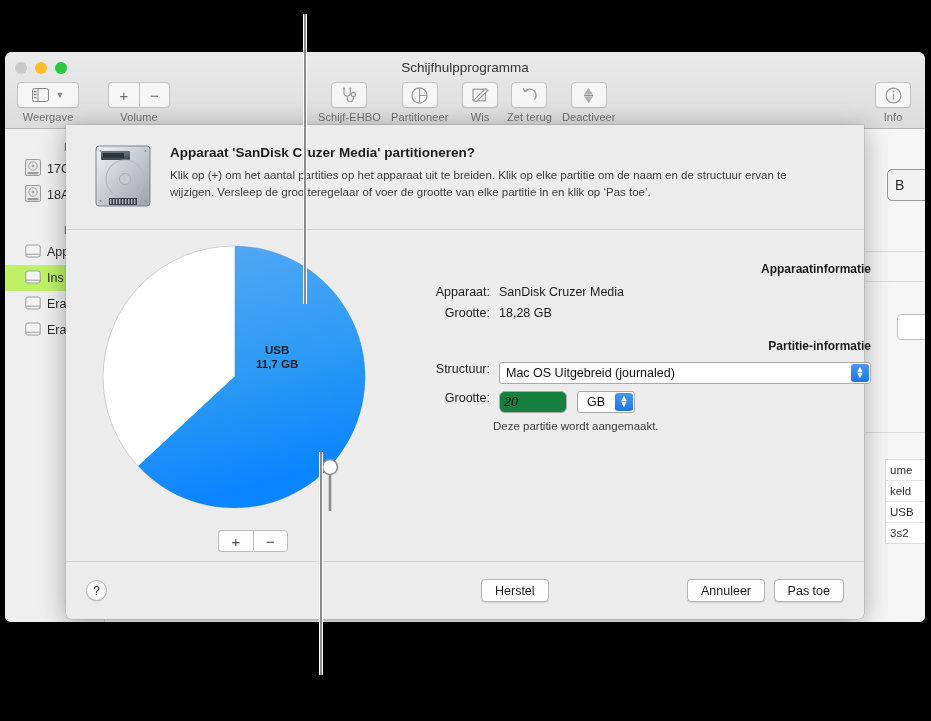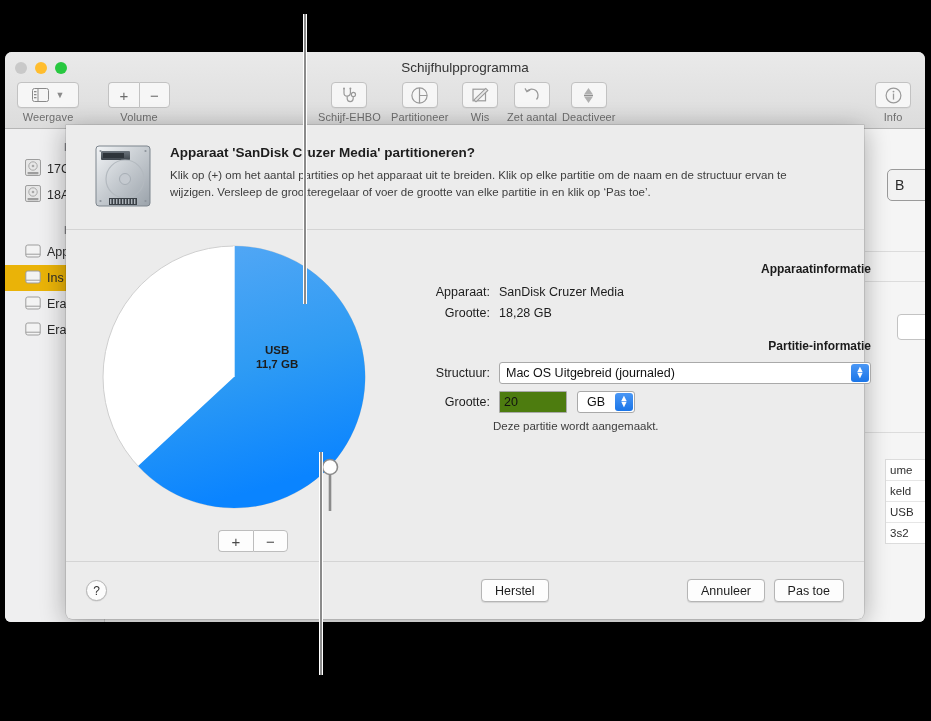--- a/index.html
+++ b/index.html
@@ -87,21 +87,21 @@
     font-size: 11.5px; color: #8a8a8e; font-weight: 600;
     padding: 6px 0 3px 12px;
     margin-left: 47px;
   }
   .sb-item {
     display: flex; align-items: center; gap: 6px;
     height: 26px; padding-left: 20px;
     font-size: 12.5px; color: #2b2b2b;
     white-space: nowrap; overflow: hidden;
   }
-  .sb-item.selected { background: #eab308; }
+  .sb-item.selected { background: #bef264; }
   .drive-glyph { flex: none; }
   #content-area { flex: 1; background: #f5f5f5; position: relative; }
   #frag-box-b {
     position: absolute; right: -14px; top: 40px;
     width: 52px; height: 32px;
     border: 1px solid #9a9a9a; border-radius: 5px;
     background: #f2f2f2; color: #2b2b2b; font-size: 14px;
     display: flex; align-items: center; padding-left: 7px;
   }
   #frag-box-white {
@@ -158,21 +158,21 @@
     background: #fdfdfd; border: 0.5px solid #bdbdbd;
     width: 35px; height: 22px;
     display: flex; align-items: center; justify-content: center;
     font-size: 15px; color: #4a4a4a;
   }
   #seg-addrm .seg:first-child { border-radius: 4px 0 0 4px; border-right: none; }
   #seg-addrm .seg:last-child { border-radius: 0 4px 4px 0; }
 
   #form-col { flex: 1; padding-left: 35px; padding-top: 22px; }
   .section-title { font-size: 12px; font-weight: bold; color: #1b1b1b; margin-bottom: 9px; text-align: right; }
-  .frow { display: flex; align-items: center; margin-bottom: 7px; }
+  .frow { display: flex; margin-bottom: 7px; }
   .flabel { width: 72px; text-align: right; padding-right: 9px; font-size: 12.5px; color: #1d1d1d; }
   .fvalue { font-size: 12.5px; color: #1d1d1d; }
   .text-field {
     width: 372px; height: 22px;
     background: #fff; border: 1px solid #a9a9a9; border-radius: 3px;
     font-size: 12.5px; color: #111; padding: 0 4px;
     font-family: "Liberation Sans", sans-serif;
     outline: none;
   }
   .text-field.focused {
@@ -189,23 +189,23 @@
   }
   .popup .arrows {
     position: absolute; right: 1px; top: 1px;
     width: 18px; height: 18px; border-radius: 3px;
     background: linear-gradient(#4a97f5, #1a75e8);
     display: flex; flex-direction: column; align-items: center; justify-content: center;
     color: #fff; line-height: .62; font-size: 9px;
   }
   .num-field {
     width: 68px; height: 22px;
-    background: #4d7c0f; border: 1px solid #a9a9a9; border-radius: 1px;
+    background: #15803d; border: 1px solid #a9a9a9; border-radius: 6px;
     font-size: 12.5px; color: #111; padding: 0 4px;
-    font-family: "Liberation Sans", sans-serif; outline: none;
+    font-family: "Liberation Sans", sans-serif; outline: none; font-style: italic;
   }
   .unit-popup {
     position: relative; margin-left: 10px;
     width: 58px; height: 22px;
     background: #fff; border: 1px solid #a9a9a9; border-radius: 3px;
     display: flex; align-items: center; justify-content: flex-start;
     font-size: 12.5px; color: #111; padding-left: 9px;
   }
   .unit-popup .arrows {
     position: absolute; right: 1px; top: 1px;
@@ -326,21 +326,21 @@
 
       <div class="tb-group" style="left:502px;">
         <div class="tb-btn" style="width:36px;margin:0 auto;">
           <span>
             <svg class="icon-svg" width="17" height="16" viewBox="0 0 17 16">
               <path d="M13.5 12.5A6 6 0 1 0 4 4.2" fill="none" stroke="#9a9a9a" stroke-width="1.3"></path>
               <path d="M2 1.4 3.9 4.6 7.2 3" fill="none" stroke="#9a9a9a" stroke-width="1.3"></path>
             </svg>
           </span>
         </div>
-        <div class="tb-label">Zet aantal</div>
+        <div class="tb-label">Zet terug</div>
       </div>
 
       <div class="tb-group" style="left:557px;">
         <div class="tb-btn" style="width:36px;margin:0 auto;">
           <span>
             <svg class="icon-svg" width="15" height="17" viewBox="0 0 15 17">
               <path d="M7.5 1 12 7.5H3z" fill="#b0b0b0"></path>
               <path d="M7.5 16 12 9.5H3z" fill="#b0b0b0"></path>
               <rect x="3" y="7.9" width="9" height="1.2" fill="#8f8f8f"></rect>
             </svg>

